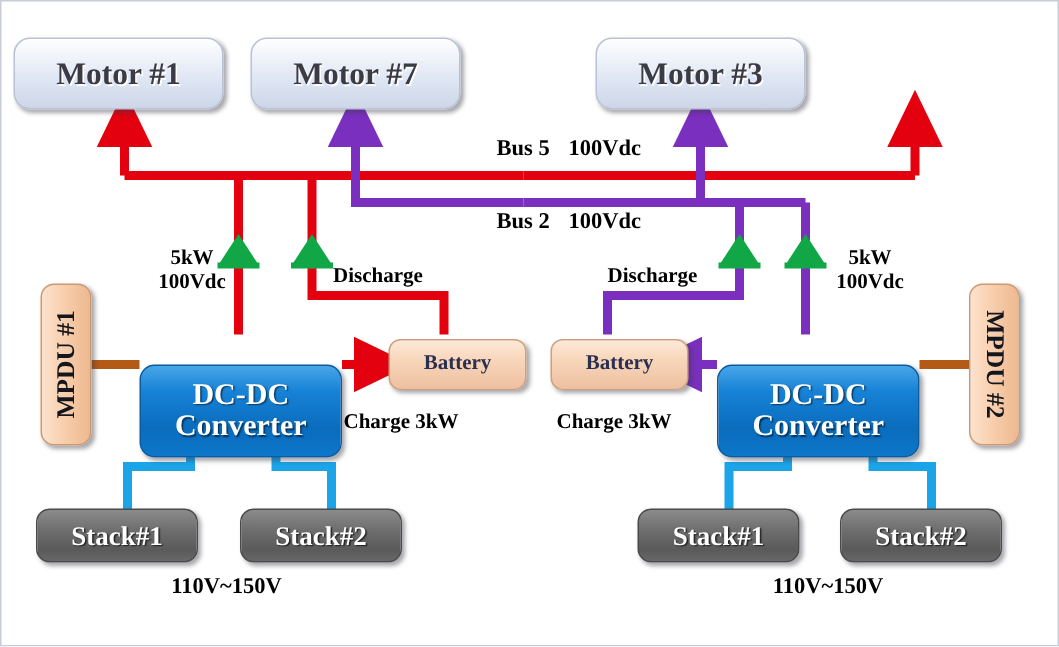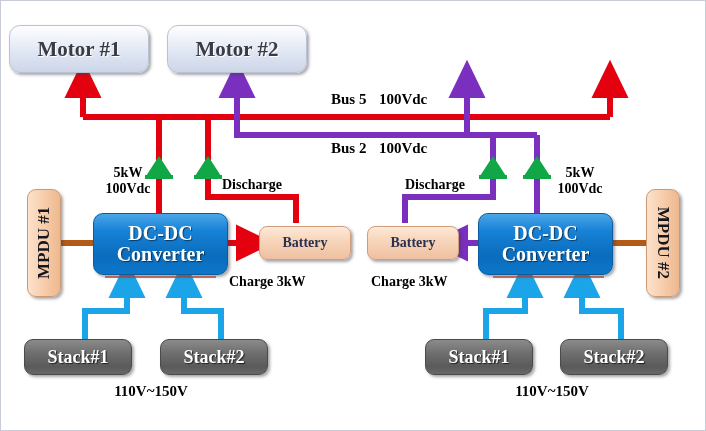--- a/index.html
+++ b/index.html
@@ -30,20 +30,21 @@
     border-radius:11px;
   }
 
   
   .conv{
     width:135px;height:62px;flex-direction:column;
     background:linear-gradient(180deg,#49a6e8 0%,#1782d6 28%,#0a6cbd 70%,#0d77c9 100%);
     border:1px solid #0a5c9f;color:#ffffff;font-size:20px;
     text-shadow:1px 1px 1px rgba(0,0,0,.55);
     border-radius:10px;
+    margin-top:30px;
   }
   .conv span{display:block;}
 
   
   .batt{
     width:92px;height:34px;
     background:linear-gradient(180deg,#fde9d8 0%,#f8d6bb 40%,#eec0a0 100%);
     border:1px solid #cf9f7d;color:#2a3050;font-size:14px;
     border-radius:8px;
   }
@@ -177,21 +178,24 @@
     </g>
 
     <path d="M104,276 L215,276" stroke="#d4492f" stroke-width="1.5"></path>
     <path d="M492,276 L603,276" stroke="#d4492f" stroke-width="1.5"></path>
   </svg>
 
   <div class="blk motor" style="left:8px;top:24px;">
     <span>Motor #1</span>
   </div>
   <div class="blk motor" style="left:166px;top:24px;">
-    <span>Motor #2</span>
+    <span>Motor #7</span>
+  </div>
+  <div class="blk motor" style="left:396px;top:24px;">
+    <span>Motor #3</span>
   </div>
 
   <div class="lab s15" style="left:330px;top:90px;">
     <span class="red">Bus 5</span>
     <span style="display:inline-block;width:5px;"></span>
     <span>100Vdc</span>
   </div>
   <div class="lab s15" style="left:330px;top:139px;">
     <span class="purple">Bus 2</span>
     <span style="display:inline-block;width:5px;"></span>

